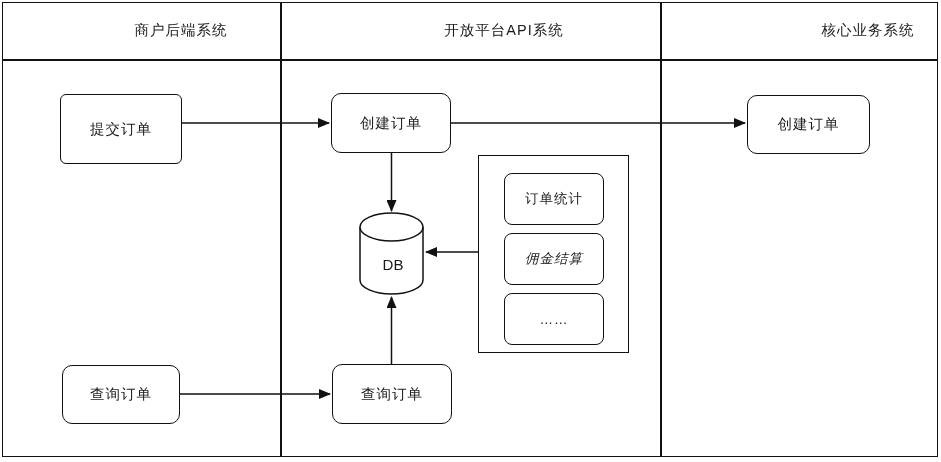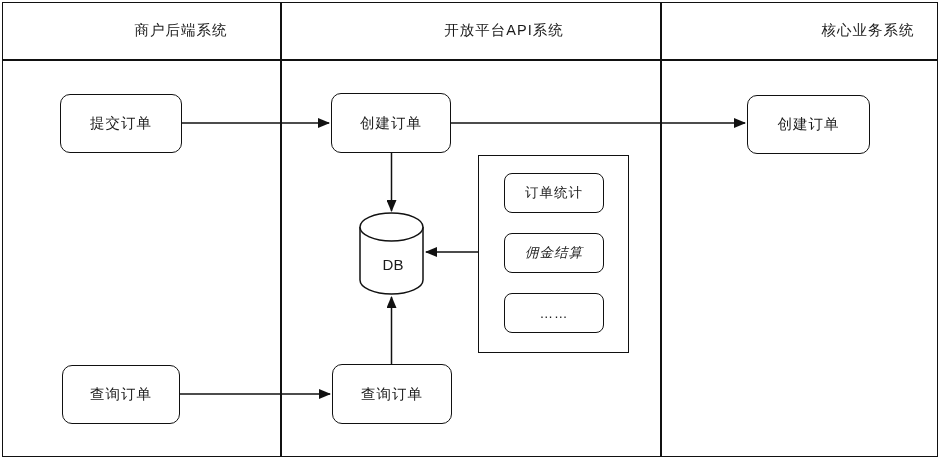--- a/index.html
+++ b/index.html
@@ -60,21 +60,21 @@
   }
   .group-box {
     position: absolute;
     left: 478px; top: 155px;
     width: 151px; height: 198px;
     border: 1.5px solid #111;
     background: #fff;
   }
   .subnode {
     position: absolute;
-    width: 100px; height: 40px;
+    width: 100px; height: 52px;
     left: 504px;
     border: 1.5px solid #111;
     border-radius: 8px;
     background: #fff;
     display: flex; align-items: center; justify-content: center;
     font-size: 13.5px;
     letter-spacing: 1px;
   }
   svg.connectors {
     position: absolute;
@@ -130,21 +130,21 @@
     <line x1="391.5" y1="364" x2="391.5" y2="297" stroke="#111" stroke-width="1.5" marker-end="url(#arrow)"></line>
 
     <line x1="180" y1="394" x2="330" y2="394" stroke="#111" stroke-width="1.5" marker-end="url(#arrow)"></line>
 
     <g>
       <path d="M 360 227 L 360 280 A 31.5 14 0 0 0 423 280 L 423 227" fill="#fff" stroke="#111" stroke-width="1.5"></path>
       <ellipse cx="391.5" cy="227" rx="31.5" ry="14" fill="#fff" stroke="#111" stroke-width="1.5"></ellipse>
     </g>
   </svg>
 
-  <div class="node" style="left:60px; top:94px; width:122px; height:59px;">提交订单</div>
+  <div class="node" style="left:60px; top:94px; width:122px; height:70px;border-radius:6px;">提交订单</div>
 
   <div class="node" style="left:331px; top:93px; width:120px; height:60px;">创建订单</div>
 
   <div class="node" style="left:747px; top:95px; width:123px; height:59px;">创建订单</div>
 
   <div class="node" style="left:62px; top:365px; width:118px; height:59px;">查询订单</div>
 
   <div class="node" style="left:332px; top:364px; width:120px; height:60px;">查询订单</div>
 
   <div class="group-box"></div>

